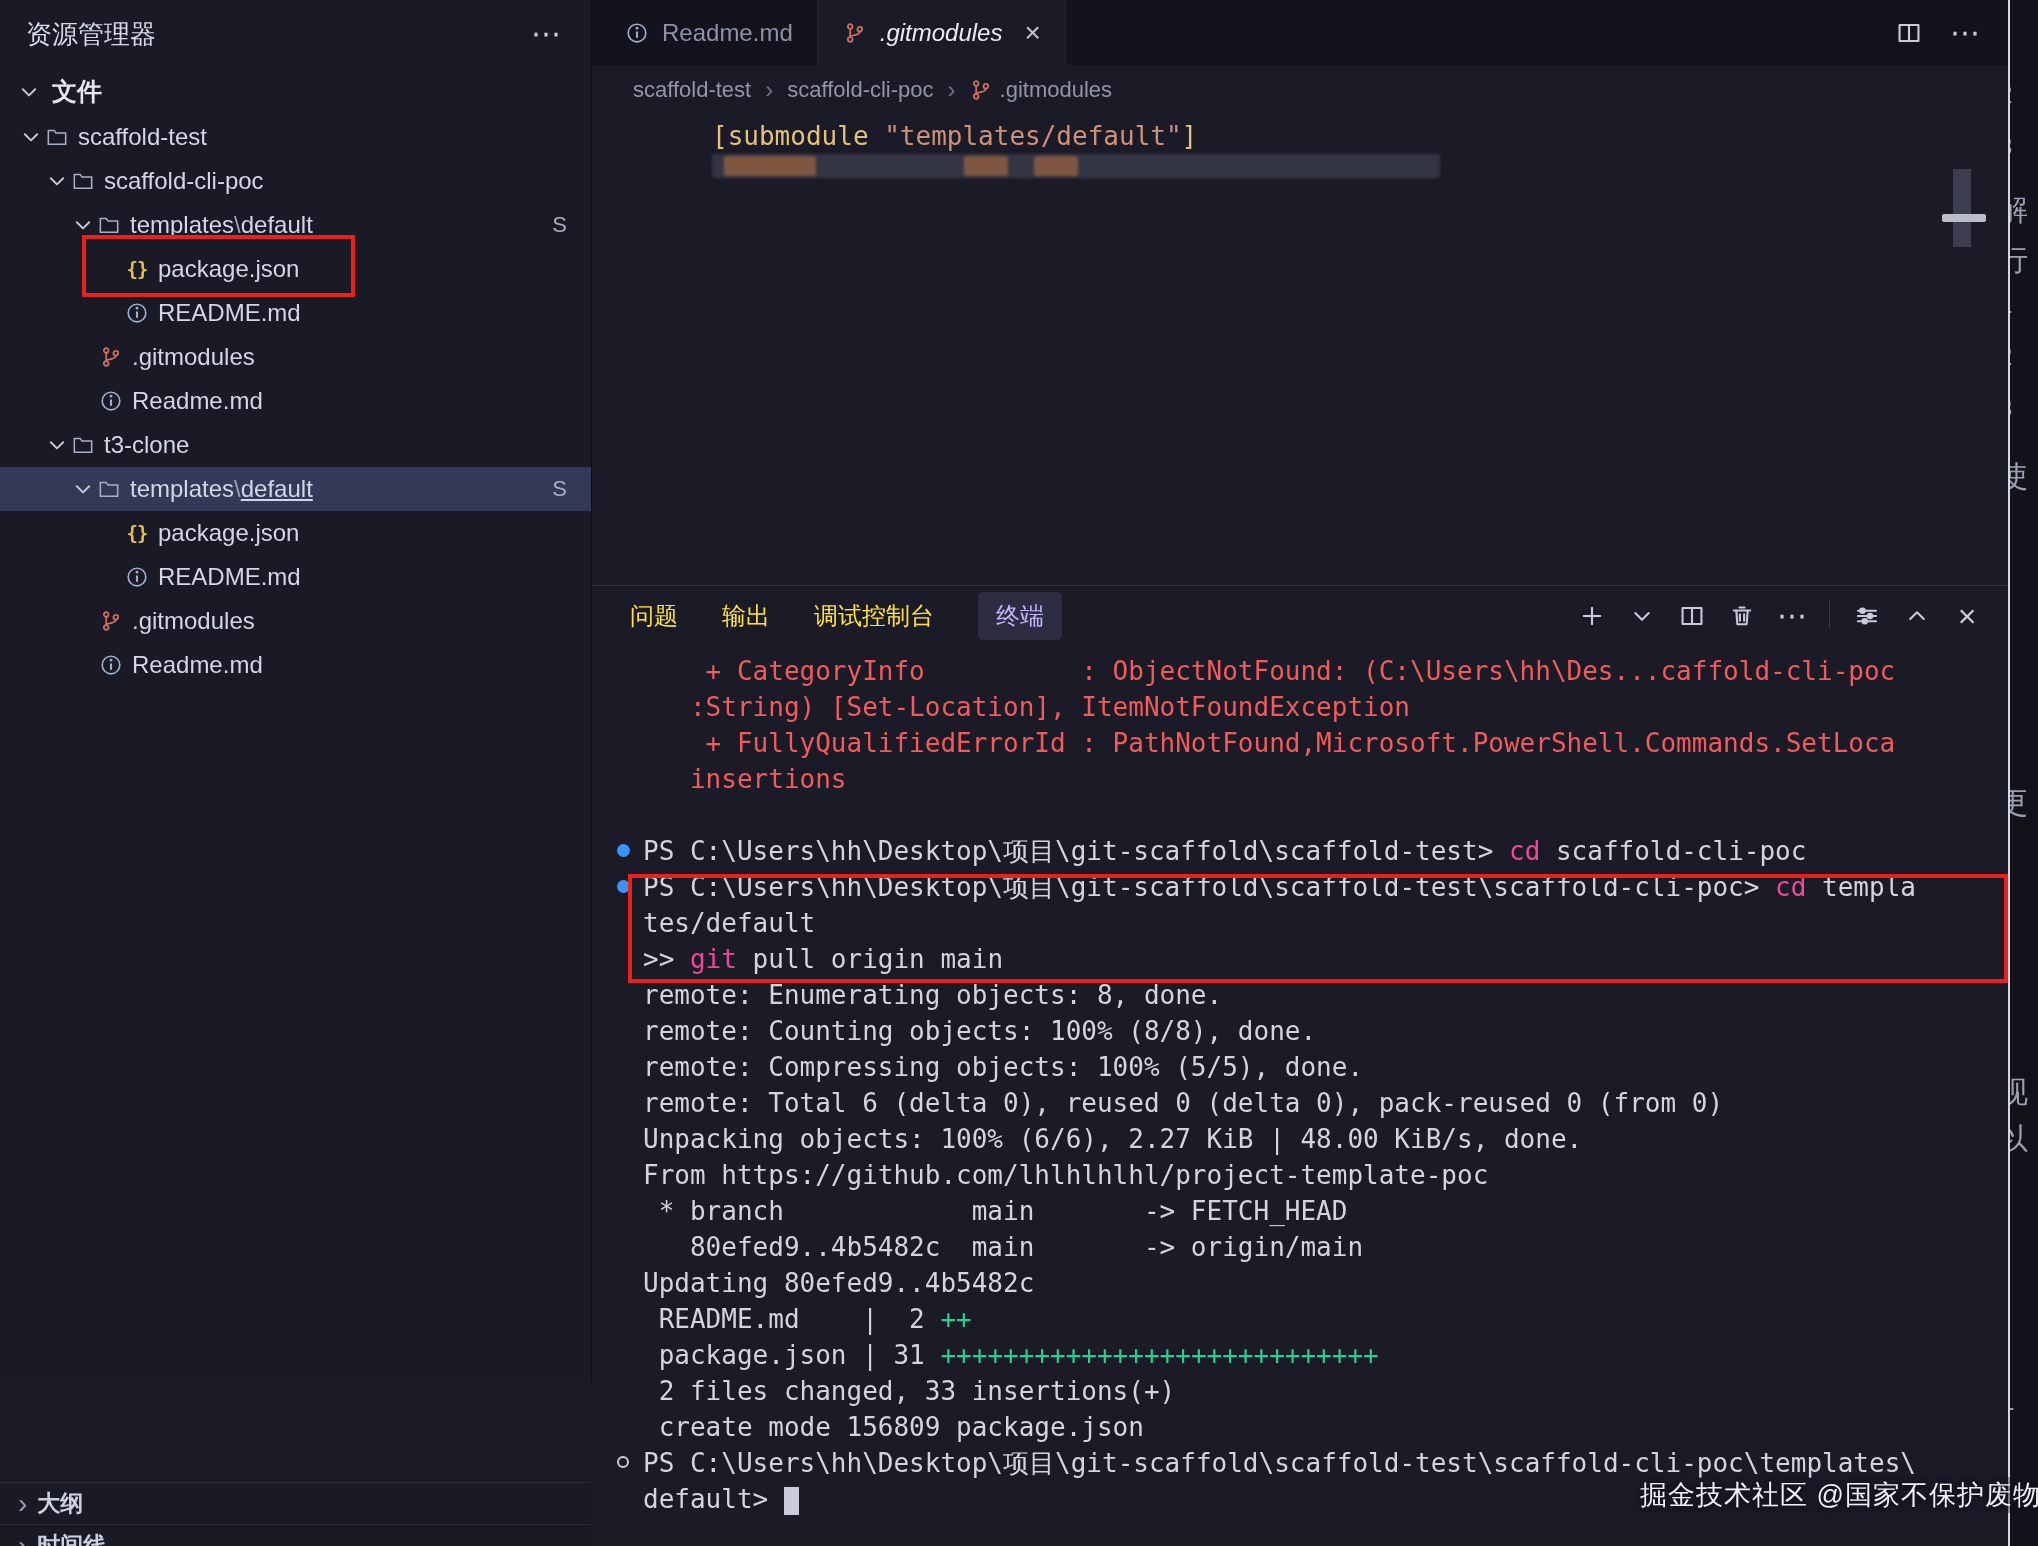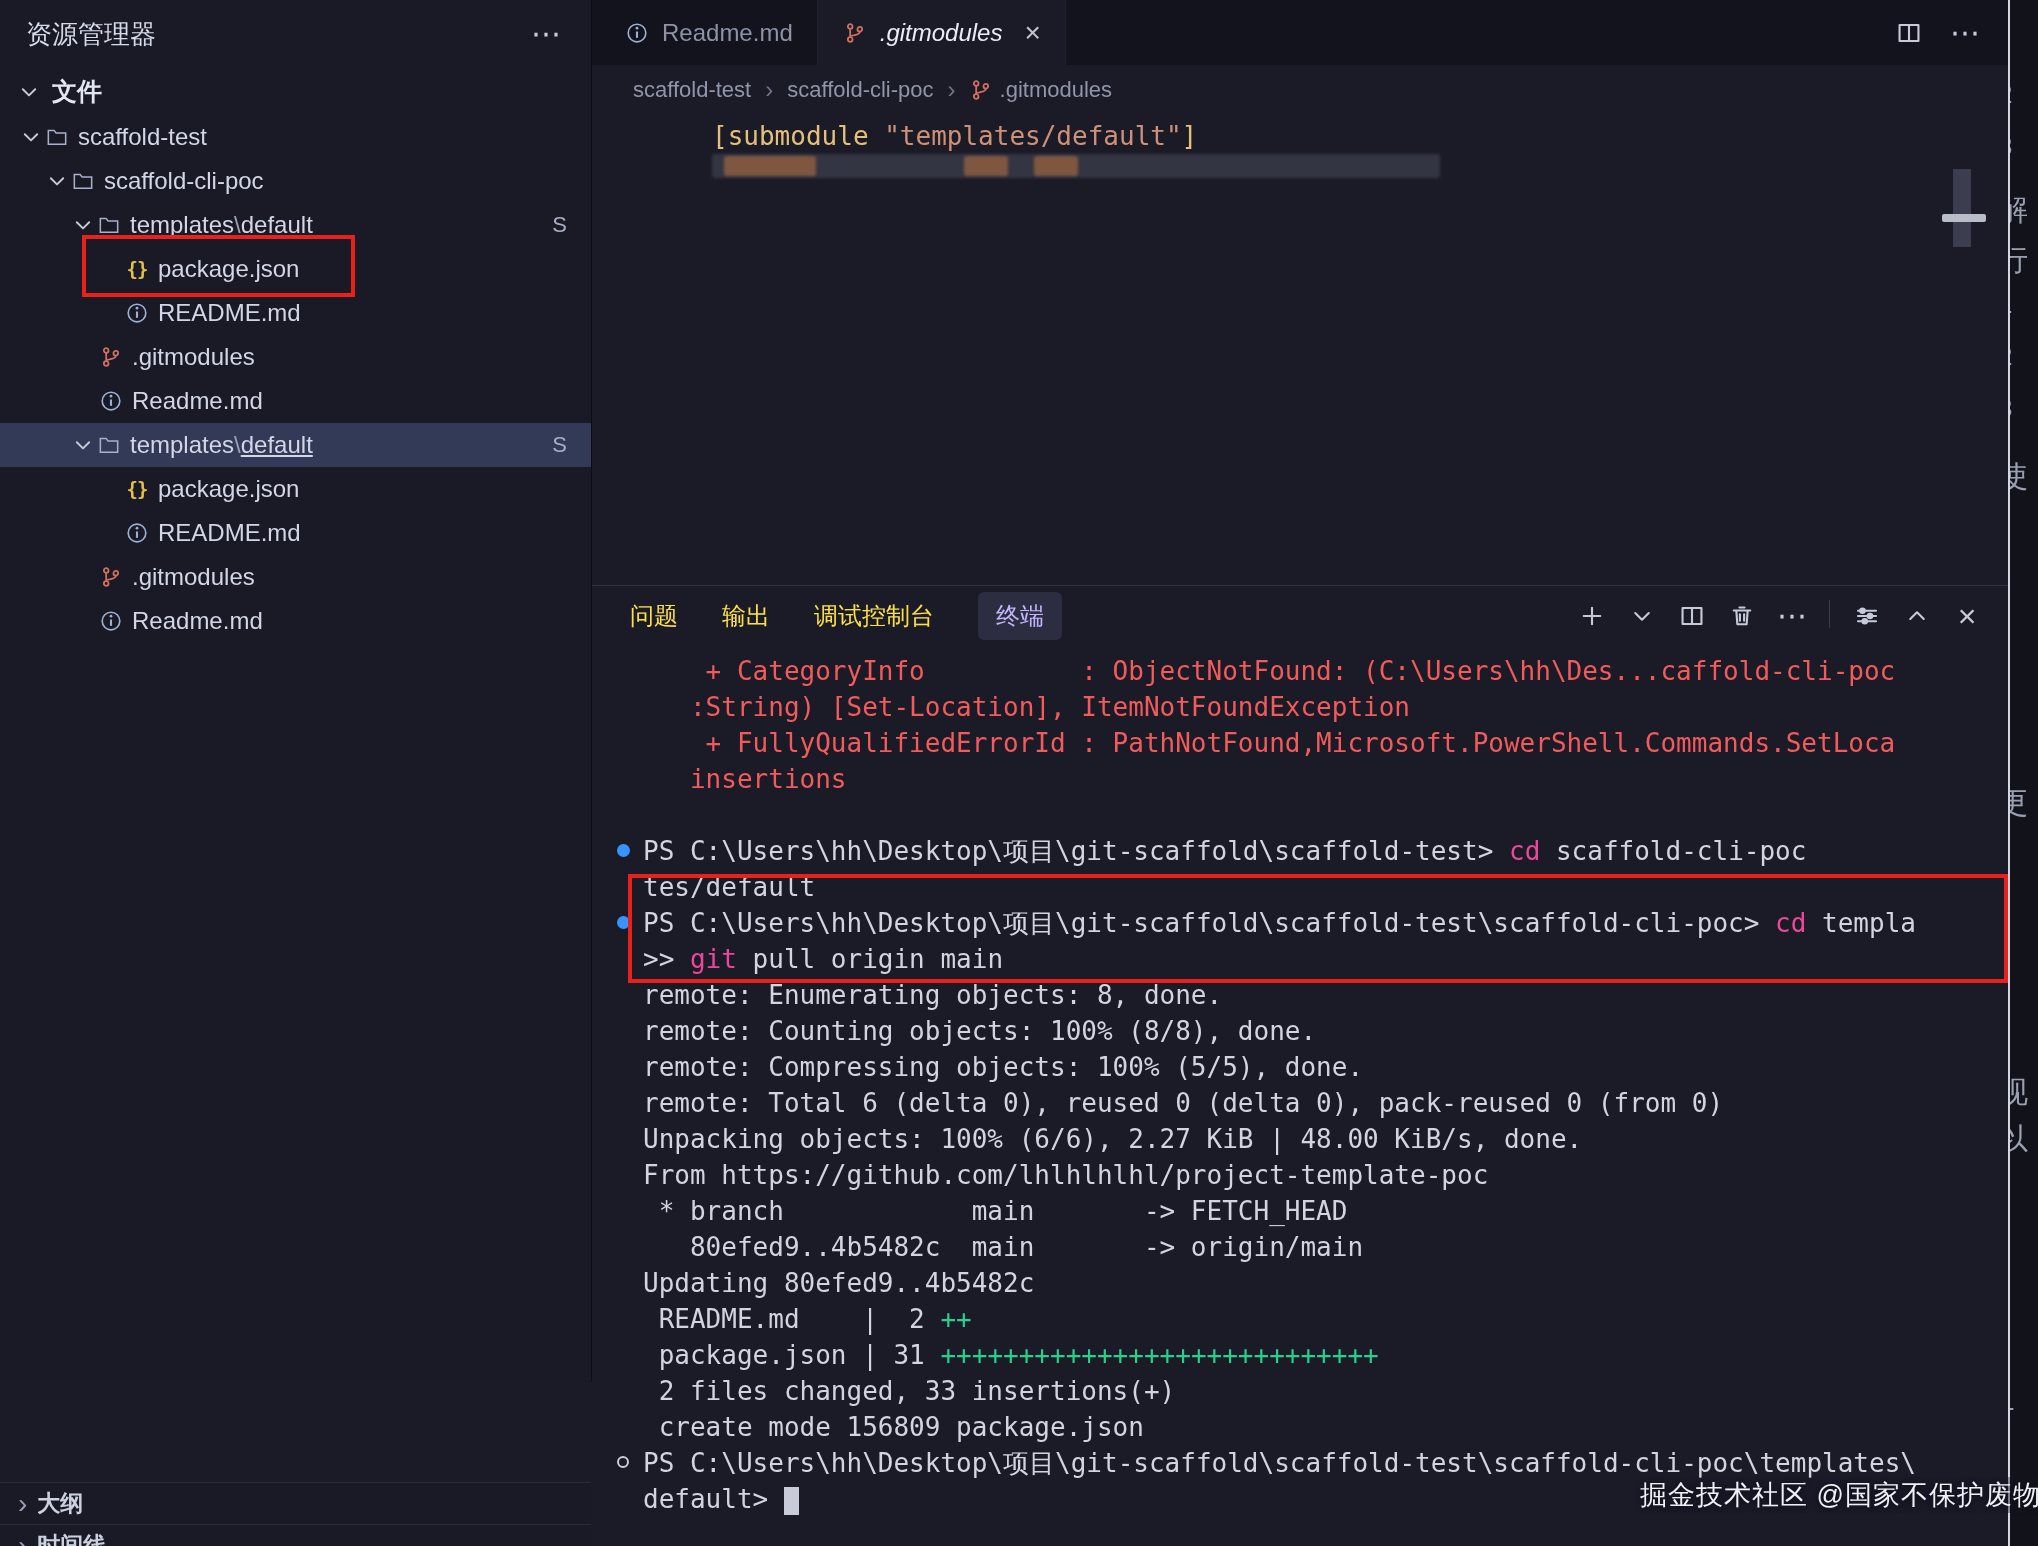--- a/index.html
+++ b/index.html
@@ -187,20 +187,33 @@
         <div class="tree-row" style="padding-left: 98px;">
           <span class="icon">
             <svg viewBox="0 0 16 16" fill="none">
               <circle cx="8" cy="8" r="6.4" stroke="#9db0cf" stroke-width="1.2"></circle>
               <rect x="7.25" y="6.9" width="1.5" height="4.6" fill="#9db0cf"></rect>
               <circle cx="8" cy="4.5" r="1" fill="#9db0cf"></circle>
             </svg>
           </span>
           <span class="lbl"><span>Readme.md</span></span>
         </div>
+        <div class="tree-row" style="padding-left: 44px;">
+          <span class="chev">
+            <svg viewBox="0 0 16 16" fill="none" stroke="#c6cad9" stroke-width="1.4" stroke-linecap="round" stroke-linejoin="round">
+              <path d="M3.5 6l4.5 4.5L12.5 6"></path>
+            </svg>
+          </span>
+          <span class="icon">
+            <svg viewBox="0 0 16 16" fill="none" stroke="#a7b0c8" stroke-width="1.1">
+              <path d="M1.7 3.2h4.2l1.4 1.9h7v8.2H1.7z"></path>
+            </svg>
+          </span>
+          <span class="lbl"><span>t3-clone</span></span>
+        </div>
         <div class="tree-row selected" style="padding-left: 70px;">
           <span class="chev">
             <svg viewBox="0 0 16 16" fill="none" stroke="#c6cad9" stroke-width="1.4" stroke-linecap="round" stroke-linejoin="round">
               <path d="M3.5 6l4.5 4.5L12.5 6"></path>
             </svg>
           </span>
           <span class="icon">
             <svg viewBox="0 0 16 16" fill="none" stroke="#a7b0c8" stroke-width="1.1">
               <path d="M1.7 3.2h4.2l1.4 1.9h7v8.2H1.7z"></path>
             </svg>
@@ -379,22 +392,22 @@
             </span>
           </div>
       </div>
       <div class="terminal" id="terminal">
           <div class="term-line"><span class="c-red">    + CategoryInfo          : ObjectNotFound: (C:\Users\hh\Des...caffold-cli-poc</span></div>
           <div class="term-line"><span class="c-red">   :String) [Set-Location], ItemNotFoundException</span></div>
           <div class="term-line"><span class="c-red">    + FullyQualifiedErrorId : PathNotFound,Microsoft.PowerShell.Commands.SetLoca</span></div>
           <div class="term-line"><span class="c-red">   insertions</span></div>
           <div class="term-line"></div>
           <div class="term-line"><span class="dot dot-blue"></span><span class="c-fg">PS C:\Users\hh\Desktop\项目\git-scaffold\scaffold-test&gt; </span><span class="c-yel">cd</span><span class="c-fg"> scaffold-cli-poc</span></div>
+          <div class="term-line"><span class="dot dot-blue"></span><span class="c-fg">PS C:\Users\hh\Desktop\项目\git-scaffold\scaffold-test\scaffold-cli-poc&gt; </span><span class="c-yel">cd</span><span class="c-fg"> templa</span></div>
           <div class="term-line"><span class="c-fg">tes/default</span></div>
-          <div class="term-line"><span class="dot dot-blue"></span><span class="c-fg">PS C:\Users\hh\Desktop\项目\git-scaffold\scaffold-test\scaffold-cli-poc&gt; </span><span class="c-yel">cd</span><span class="c-fg"> templa</span></div>
           <div class="term-line"><span class="c-fg">&gt;&gt; </span><span class="c-yel">git</span><span class="c-fg"> pull origin main</span></div>
           <div class="term-line"><span class="c-fg">remote: Enumerating objects: 8, done.</span></div>
           <div class="term-line"><span class="c-fg">remote: Counting objects: 100% (8/8), done.</span></div>
           <div class="term-line"><span class="c-fg">remote: Compressing objects: 100% (5/5), done.</span></div>
           <div class="term-line"><span class="c-fg">remote: Total 6 (delta 0), reused 0 (delta 0), pack-reused 0 (from 0)</span></div>
           <div class="term-line"><span class="c-fg">Unpacking objects: 100% (6/6), 2.27 KiB | 48.00 KiB/s, done.</span></div>
           <div class="term-line"><span class="c-fg">From https://github.com/lhlhlhlhl/project-template-poc</span></div>
           <div class="term-line"><span class="c-fg"> * branch            main       -&gt; FETCH_HEAD</span></div>
           <div class="term-line"><span class="c-fg">   80efed9..4b5482c  main       -&gt; origin/main</span></div>
           <div class="term-line"><span class="c-fg">Updating 80efed9..4b5482c</span></div>

